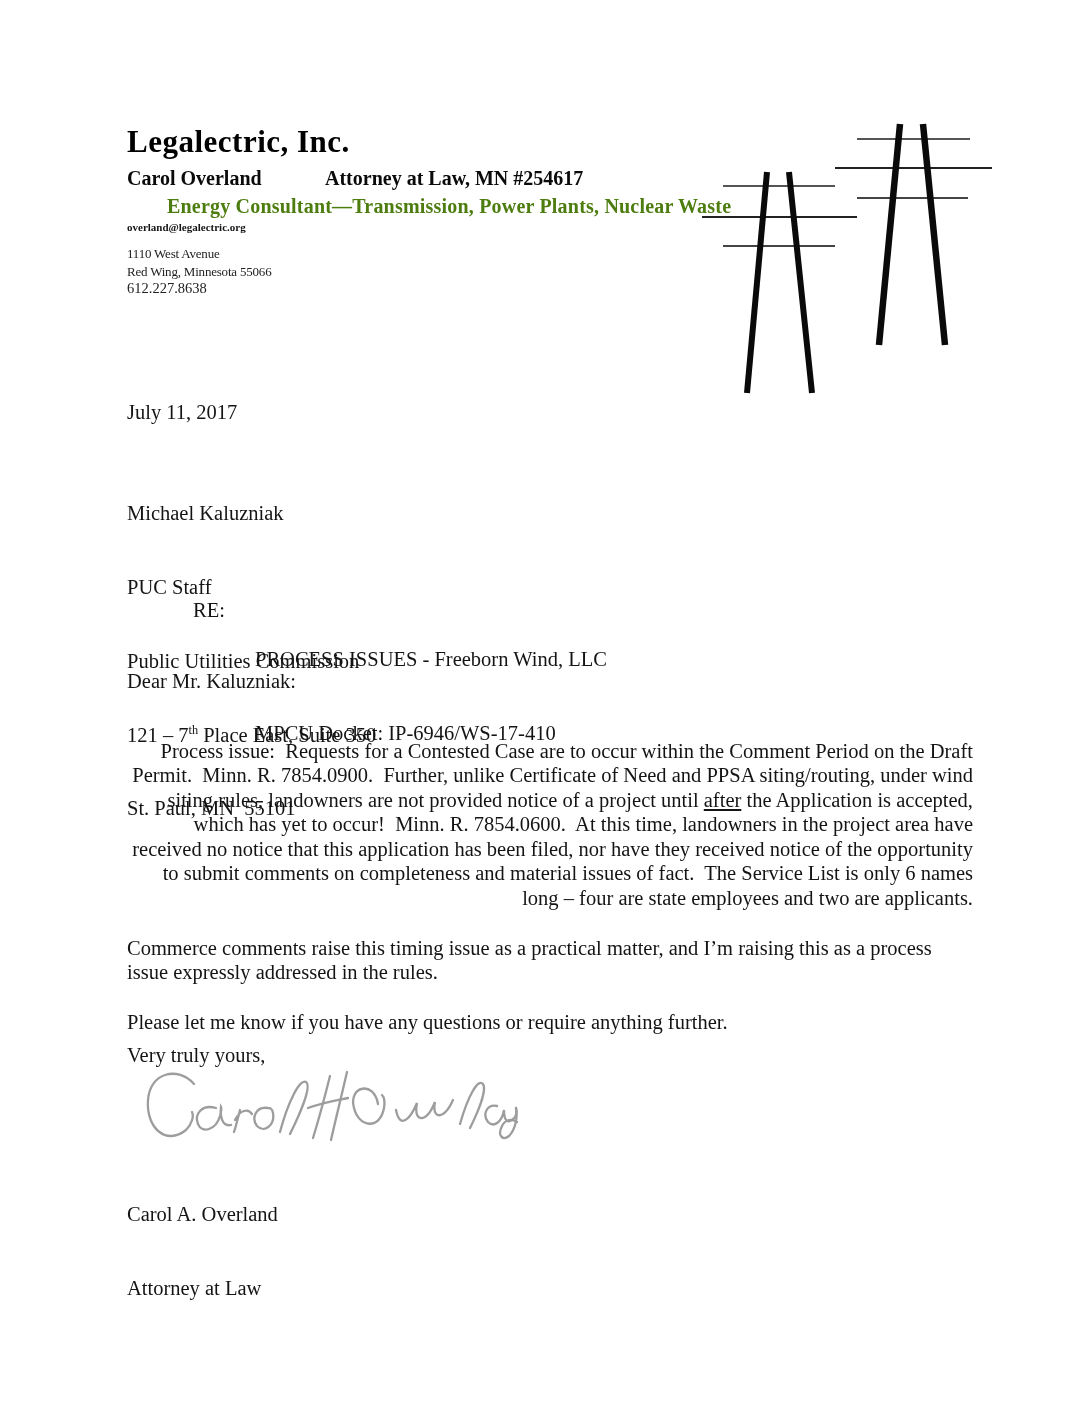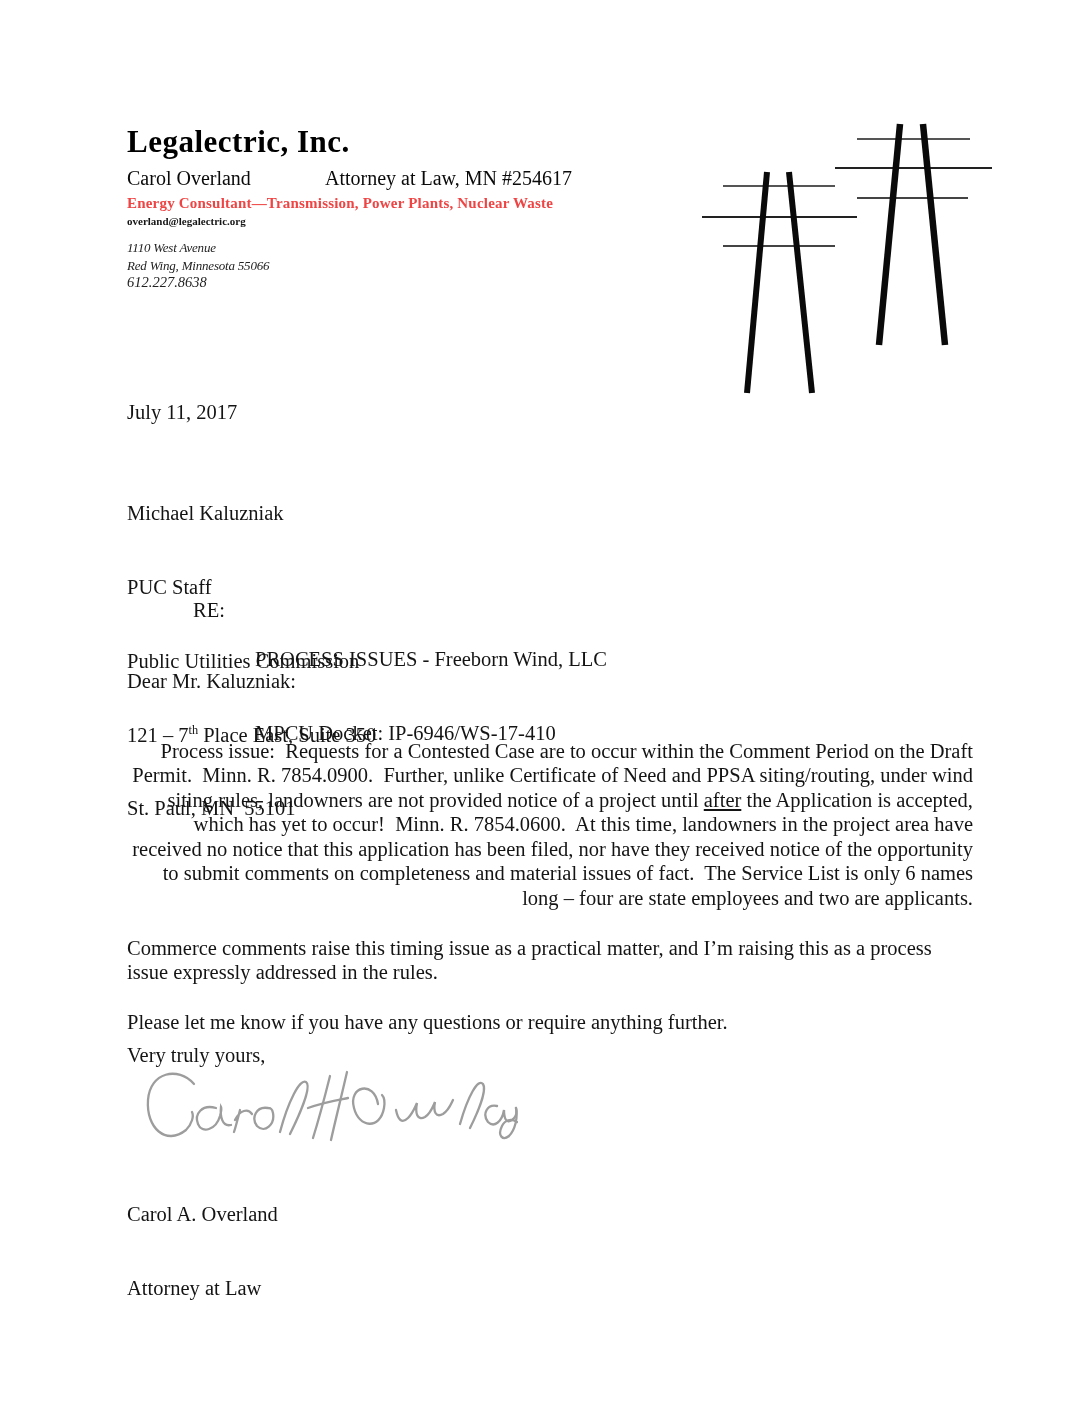--- a/index.html
+++ b/index.html
@@ -12,25 +12,25 @@
     color: #141414;
     overflow: hidden;
   }
 
   
   .letterhead { position: absolute; left: 127px; top: 124px; }
   .company {
     font-size: 31px; font-weight: bold; letter-spacing: 0.5px;
     margin: 0; color: #000000;
   }
-  .attorney-line { display: flex; margin-top: 7px; font-size: 20px; font-weight: normal; color: #0a0a0a; }
+  .attorney-line { display: flex; margin-top: 7px; font-size: 20px; font-weight: bold; color: #0a0a0a; }
   .attorney-name { display: inline-block; width: 198px; }
-  .tagline { margin-top: 5px; font-size: 15px; font-weight: bold; letter-spacing: 0.2px; color: #ef4444; }
+  .tagline { margin-top: 5px; font-size: 20px; font-weight: bold; letter-spacing: 0.2px; color: #4d7c0f; margin-left: 40px; }
   .email { margin-top: 3px; font-size: 11px; font-weight: bold; color: #151515; }
-  .addr { margin-top: 12px; font-size: 13px; line-height: 17.5px; color: #222222; letter-spacing: -0.2px; font-style: italic; }
+  .addr { margin-top: 12px; font-size: 13px; line-height: 17.5px; color: #222222; letter-spacing: -0.2px; }
   .phone { font-size: 14.5px; letter-spacing: 0; }
 
   
   .towers { position: absolute; left: 680px; top: 100px; width: 330px; height: 310px; }
 
   
   .txt { font-size: 20.5px; line-height: 24.6px; white-space: pre-wrap; }
   .date-line { position: absolute; left: 127px; top: 400px; }
   .recipient { position: absolute; left: 127px; top: 452px; }
   .recipient sup { font-size: 0.6em; line-height: 0; vertical-align: super; }

